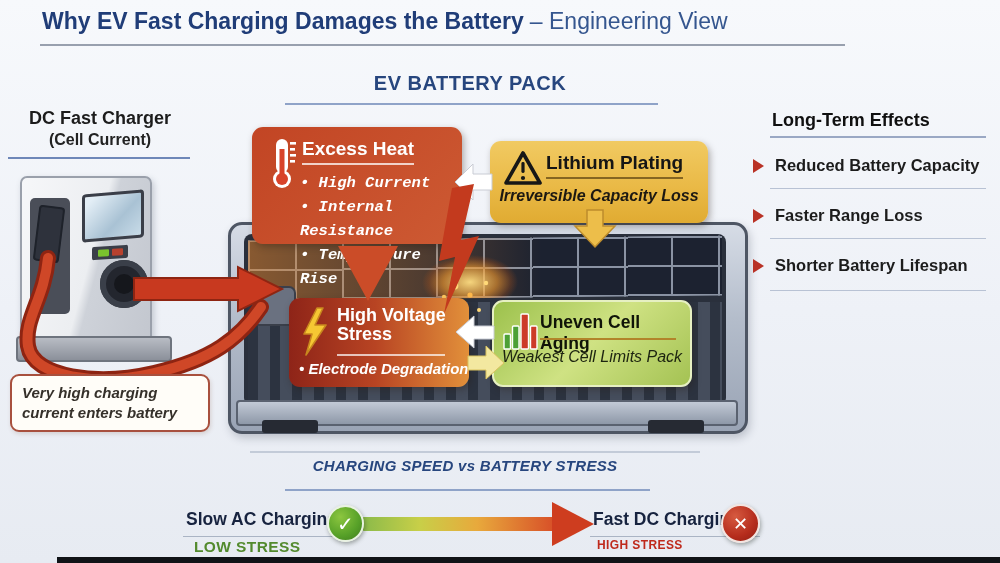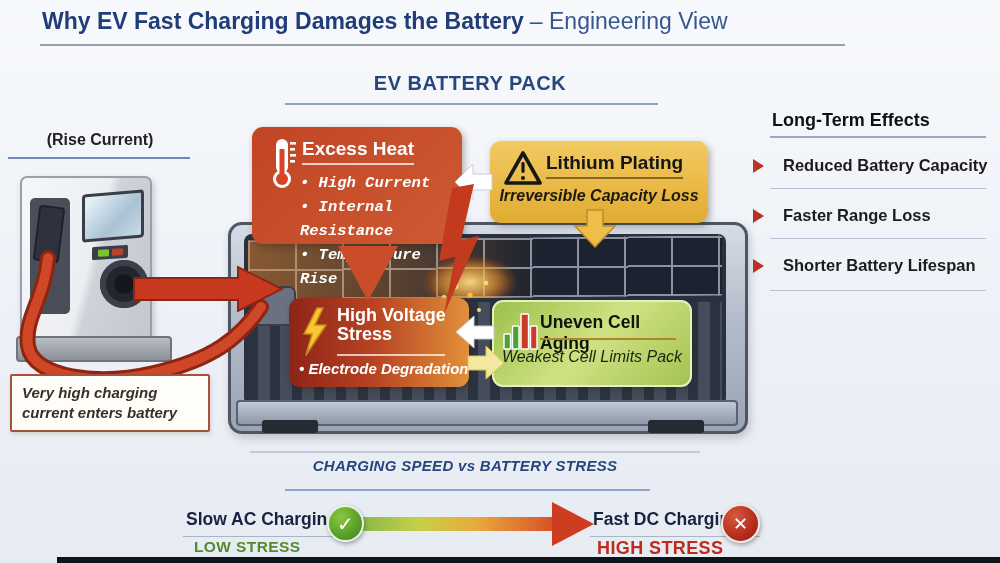--- a/index.html
+++ b/index.html
@@ -25,21 +25,21 @@
     border:2px solid #9aa0ab;box-shadow:2px 3px 6px rgba(60,70,90,.25);z-index:1;}
   .charger-panel{left:30px;top:198px;width:40px;height:116px;background:#4a4e58;border-radius:5px;z-index:1;}
   .charger-plug{left:36px;top:206px;width:26px;height:56px;background:#2e323c;border-radius:4px;transform:rotate(7deg);z-index:1;box-shadow:inset 0 0 0 2px #1e222a;}
   .charger-screen{left:82px;top:192px;width:56px;height:42px;background:linear-gradient(135deg,#e3eef6 10%,#a9c2d4 60%,#c8dbe8);border:3px solid #3a3e48;border-radius:4px;transform:skewY(-5deg);z-index:1;}
   .charger-indicator{left:92px;top:246px;width:36px;height:13px;background:#3a3e48;border-radius:2px;z-index:1;display:flex;align-items:center;justify-content:center;gap:3px;transform:skewY(-4deg);}
   .charger-indicator i{display:block;width:11px;height:7px;border-radius:1px;}
   .led-green{background:#7ac32e;} .led-red{background:#b8412e;}
   .charger-connector{left:100px;top:260px;width:48px;height:48px;border-radius:50%;background:#23262e;z-index:1;box-shadow:inset 0 0 0 6px #3a3f49;}
   .charger-connector::after{content:"";position:absolute;left:14px;top:14px;width:20px;height:20px;border-radius:50%;background:#15171c;}
   .charger-base{left:16px;top:336px;width:152px;height:22px;background:linear-gradient(#b8bcc4,#8b909a);border-radius:4px;border:2px solid #6e747e;z-index:1;}
-  .bubble{left:10px;top:374px;width:176px;background:#fffdf8;border:2px solid #a8503e;border-radius:2px;
+  .bubble{left:10px;top:374px;width:176px;background:#fffdf8;border:2px solid #a8503e;border-radius:9px;
     padding:7px 10px;font-size:15px;font-style:italic;font-weight:600;color:#35302a;line-height:20px;z-index:3;box-shadow:1px 2px 4px rgba(120,70,50,.18);}
   
   .bat-frame{left:228px;top:222px;width:514px;height:206px;border-radius:14px;
     background:linear-gradient(180deg,#d6dce6 0%,#b4bdcb 45%,#9aa4b5 100%);
     border:3px solid #4e5664;z-index:1;box-shadow:2px 4px 8px rgba(50,60,80,.25);}
   .bat-inner{left:244px;top:234px;width:482px;height:172px;border-radius:8px;background:#2a303c;z-index:1;}
   .bat-cells-top{left:248px;top:238px;width:474px;height:60px;z-index:1;
     background:
       radial-gradient(ellipse 60px 34px at 222px 44px, rgba(255,222,130,.95), rgba(246,155,46,.6) 45%, rgba(200,90,20,.25) 68%, transparent 80%),
       linear-gradient(to right, rgba(225,135,50,.55), rgba(225,135,50,.25) 38%, rgba(0,0,0,0) 62%),
@@ -73,58 +73,59 @@
   .box-hvs .blt::before{content:"•  ";}
   .icon-bolt{position:absolute;left:10px;top:9px;}
   .box-uca{left:492px;top:300px;width:196px;height:83px;background:linear-gradient(135deg,#9cc14c 0%,#cfe283 50%,#a4c253 100%);border:2px solid #e6f0c2;}
   .box-uca .ttl{position:absolute;left:46px;top:10px;font-size:17.5px;font-weight:700;color:#101408;}
   .box-uca .ttl-rule{position:absolute;left:46px;top:36px;width:136px;height:1.5px;background:#b2842a;}
   .box-uca .sub{position:absolute;left:6px;top:46px;width:184px;text-align:center;font-size:16px;font-style:italic;font-weight:400;color:#1d2410;}
   .icon-bars{position:absolute;left:8px;top:8px;}
   
   .lt-heading{left:772px;top:110px;font-size:18px;font-weight:700;color:#101010;z-index:2;}
   .lt-rule{left:770px;top:136px;width:216px;height:2px;background:#9aa8c4;z-index:2;}
-  .lt-item{z-index:2;display:flex;align-items:center;gap:19px;left:753px;width:240px;}
+  .lt-item{z-index:2;display:flex;align-items:center;gap:11px;left:753px;width:240px;}
   .lt-item .txt{font-size:16.5px;font-weight:600;color:#1c1c1c;}
   .tri{width:0;height:0;border-left:11px solid #b93226;border-top:7px solid transparent;border-bottom:7px solid transparent;flex:none;}
   .lt-sep{left:770px;height:1px;background:#b8c2d4;width:216px;z-index:2;}
   
   .cmp-rule-top{left:250px;top:451px;width:450px;height:1.5px;background:#c3cbd8;z-index:2;}
   .cmp-heading{left:240px;top:457px;width:450px;text-align:center;font-size:15px;font-weight:700;color:#27467e;letter-spacing:.3px;z-index:2;font-style:italic;}
   .cmp-rule-bot{left:285px;top:489px;width:365px;height:2px;background:#8fa3c8;z-index:2;}
   .cmp-slow{left:186px;top:509px;font-size:17.5px;font-weight:700;color:#17233f;z-index:2;}
   .cmp-fast{left:593px;top:509px;font-size:17.5px;font-weight:700;color:#17233f;z-index:2;}
   .cmp-line-l{left:183px;top:536px;width:152px;height:1px;background:#aab4c4;z-index:2;}
   .cmp-line-r{left:590px;top:536px;width:170px;height:1px;background:#aab4c4;z-index:2;}
   .badge{border-radius:50%;z-index:3;display:flex;align-items:center;justify-content:center;color:#fff;font-weight:700;box-shadow:1px 2px 4px rgba(40,50,40,.4);}
   .badge-check{left:327px;top:505px;width:33px;height:33px;font-size:20px;background:radial-gradient(circle at 35% 30%,#8cc63f,#56a028 60%,#3f7a1e);border:2px solid #e9f2e2;}
   .badge-x{left:721px;top:504px;width:35px;height:35px;font-size:18px;background:radial-gradient(circle at 35% 30%,#d65a40,#b52c1c 60%,#8e1d12);border:2px solid #f2e4e0;}
   .grad-arrow-shaft{left:362px;top:517px;width:192px;height:14px;border-radius:2px;z-index:2;
     background:linear-gradient(90deg,#8aba4a 0%,#c8cf48 30%,#e8a93c 60%,#d85028 100%);}
   .grad-arrow-head{left:552px;top:502px;width:0;height:0;border-left:42px solid #ce3d1f;border-top:22px solid transparent;border-bottom:22px solid transparent;z-index:2;}
   .low-stress{left:194px;top:538px;font-size:15.5px;font-weight:700;color:#538a2e;letter-spacing:.4px;z-index:2;}
-  .high-stress{left:597px;top:538px;font-size:18px;font-weight:700;color:#bf2a1c;letter-spacing:.4px;z-index:2;}
+  .high-stress{left:597px;top:538px;font-size:12px;font-weight:700;color:#bf2a1c;letter-spacing:.4px;z-index:2;}
   .bottom-bar{left:57px;top:557px;width:943px;height:6px;background:#101317;z-index:5;}
   svg.layer{position:absolute;left:0;top:0;pointer-events:none;}
   .cable-layer{z-index:2;} .arrow-layer{z-index:4;}
 </style>
 </head>
 <body>
 
 <div class="stage">
 
   <div class="abs main-title">
     <span>Why EV Fast Charging Damages the Battery</span><span class="suffix">– Engineering View</span>
   </div>
   <div class="abs title-rule"></div>
 
   <div class="abs ev-heading">EV BATTERY PACK</div>
   <div class="abs ev-rule"></div>
 
-  <div class="abs dc-sub">(Rise Current)</div>
+  <div class="abs dc-title">DC Fast Charger</div>
+  <div class="abs dc-sub">(Cell Current)</div>
   <div class="abs dc-rule"></div>
 
   <div class="abs charger-body"></div>
   <div class="abs charger-panel"></div>
   <div class="abs charger-plug"></div>
   <div class="abs charger-screen"></div>
   <div class="abs charger-indicator">
       <i class="led-green"></i>
       <i class="led-red"></i>
     </div>

